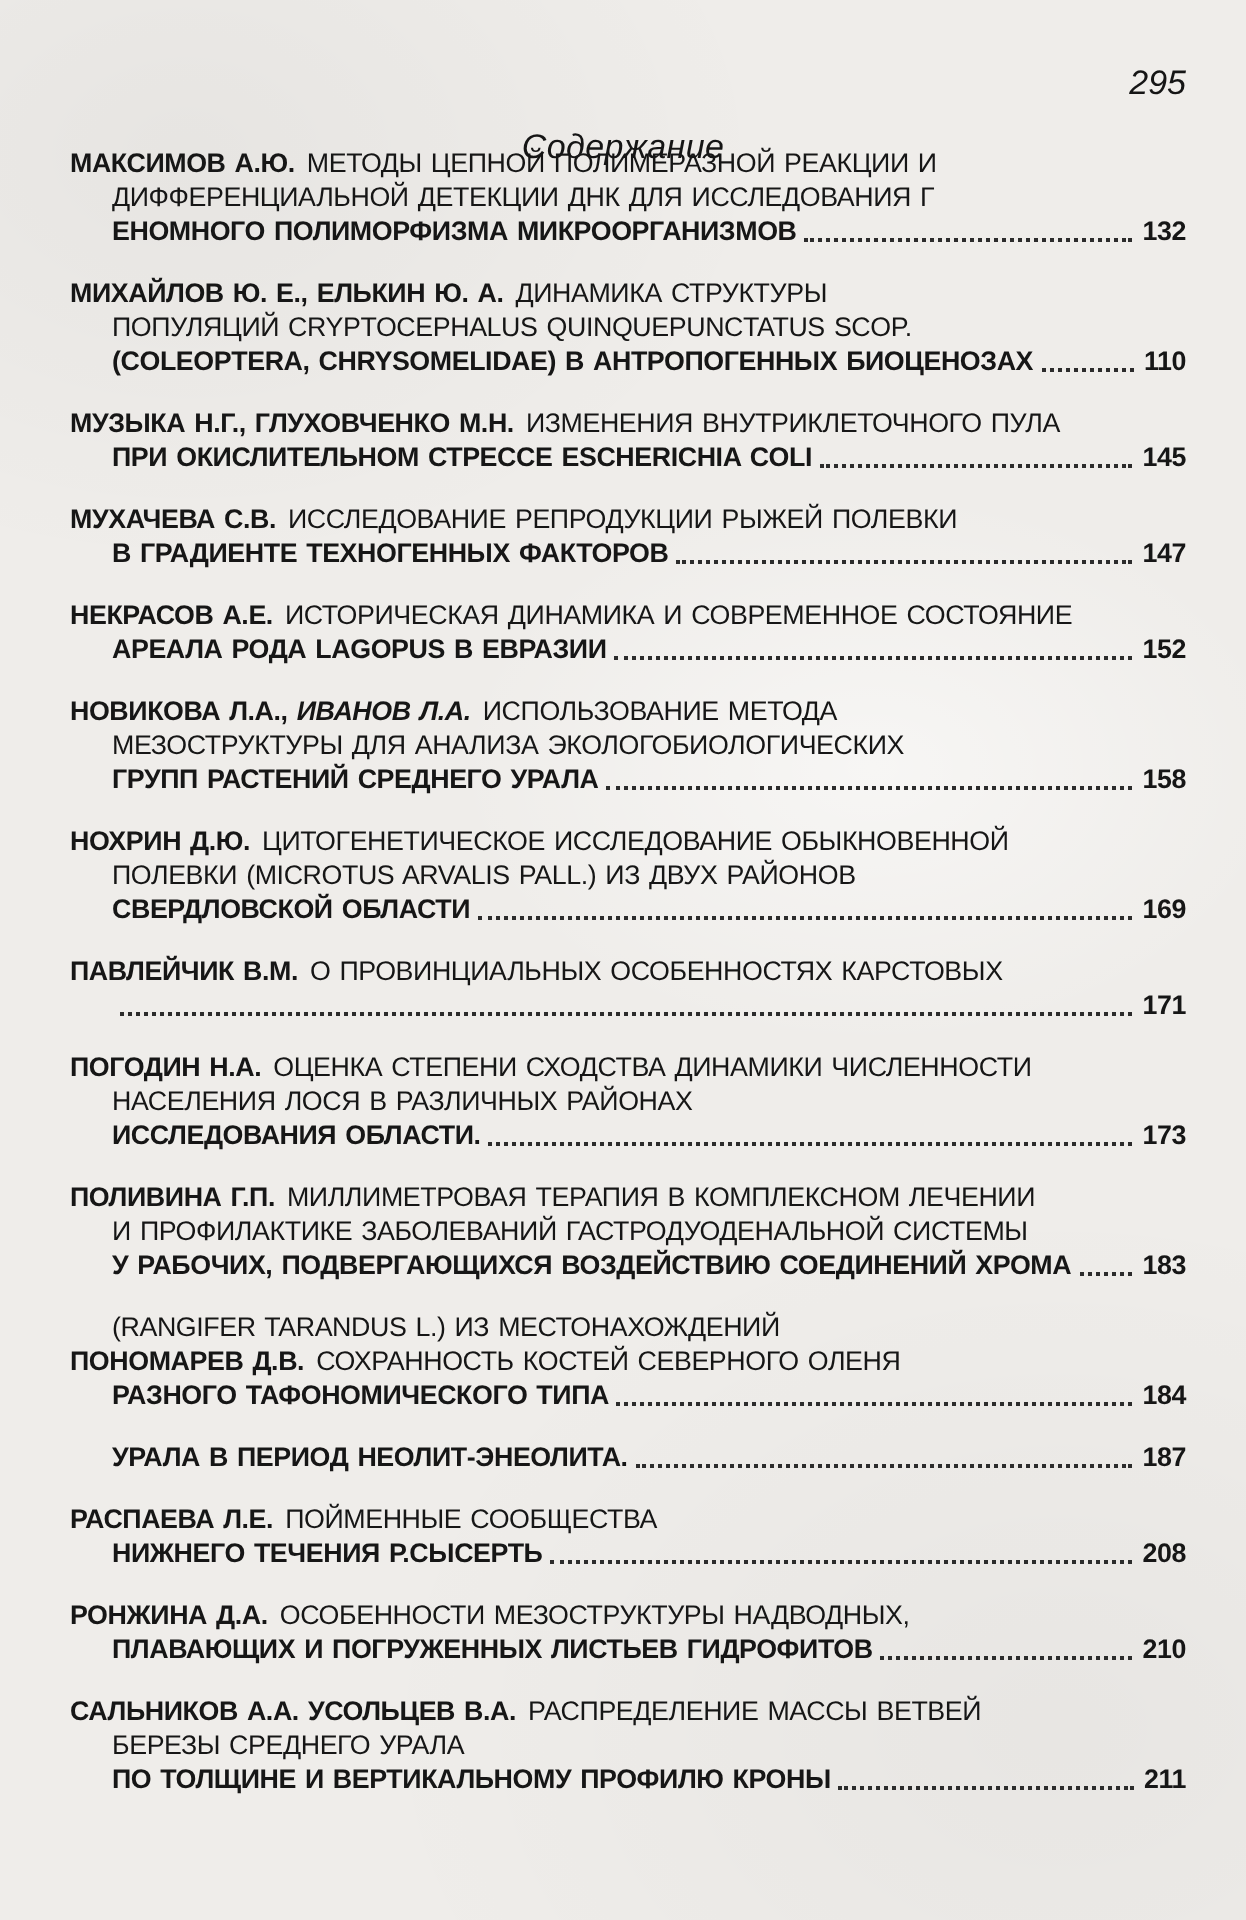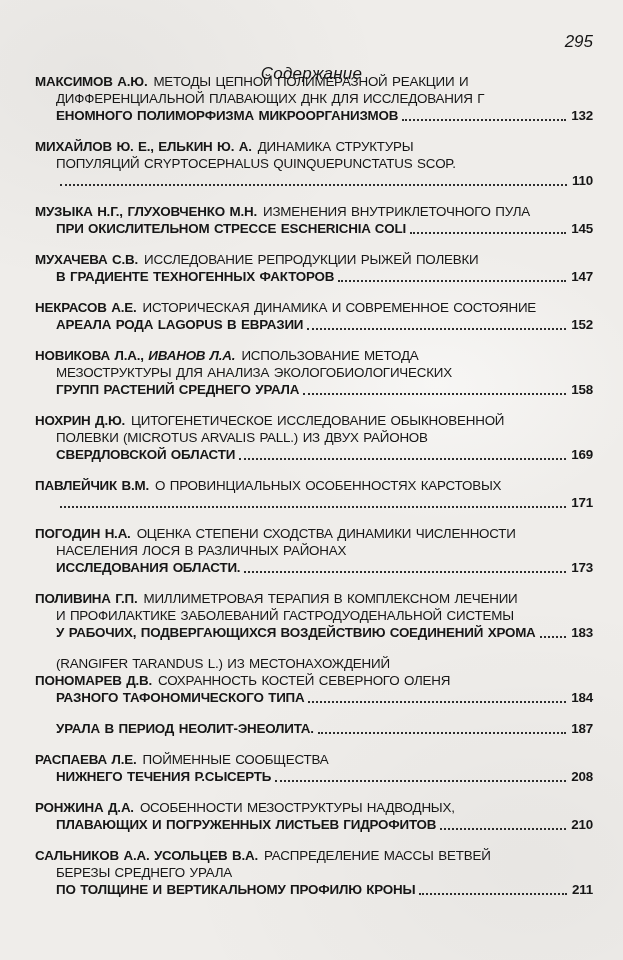--- a/index.html
+++ b/index.html
@@ -76,31 +76,32 @@
 <body>
 
 <div class="page">
   <div class="header">
     <span class="title">Содержание</span>
     <span class="pageno">295</span>
   </div>
   <div class="entries">
       <div class="entry">
         <div class="line first"><span class="authors"><span>МАКСИМОВ А.Ю.</span></span><span>МЕТОДЫ ЦЕПНОЙ ПОЛИМЕРАЗНОЙ РЕАКЦИИ И</span></div>
-        <div class="line cont"><span>ДИФФЕРЕНЦИАЛЬНОЙ ПЛАВАЮЩИХ ДНК ДЛЯ ИССЛЕДОВАНИЯ Г</span></div>
+        <div class="line cont"><span>ДИФФЕРЕНЦИАЛЬНОЙ ДЕТЕКЦИИ ДНК ДЛЯ ИССЛЕДОВАНИЯ Г</span></div>
         <div class="line last">
           <span>ЕНОМНОГО ПОЛИМОРФИЗМА МИКРООРГАНИЗМОВ</span>
           <span class="leader"></span>
           <span class="pnum">132</span>
         </div>
       </div>
       <div class="entry">
         <div class="line first"><span class="authors"><span>МИХАЙЛОВ Ю. Е., ЕЛЬКИН Ю. А.</span></span><span>ДИНАМИКА СТРУКТУРЫ</span></div>
         <div class="line cont"><span>ПОПУЛЯЦИЙ CRYPTOCEPHALUS QUINQUEPUNCTATUS SCOP.</span></div>
         <div class="line last">
+          <span>(COLEOPTERA, CHRYSOMELIDAE) В АНТРОПОГЕННЫХ БИОЦЕНОЗАХ</span>
           <span class="leader"></span>
           <span class="pnum">110</span>
         </div>
       </div>
       <div class="entry">
         <div class="line first"><span class="authors"><span>МУЗЫКА Н.Г., ГЛУХОВЧЕНКО М.Н.</span></span><span>ИЗМЕНЕНИЯ ВНУТРИКЛЕТОЧНОГО ПУЛА</span></div>
         <div class="line last">
           <span>ПРИ ОКИСЛИТЕЛЬНОМ СТРЕССЕ ESCHERICHIA COLI</span>
           <span class="leader"></span>
           <span class="pnum">145</span>

